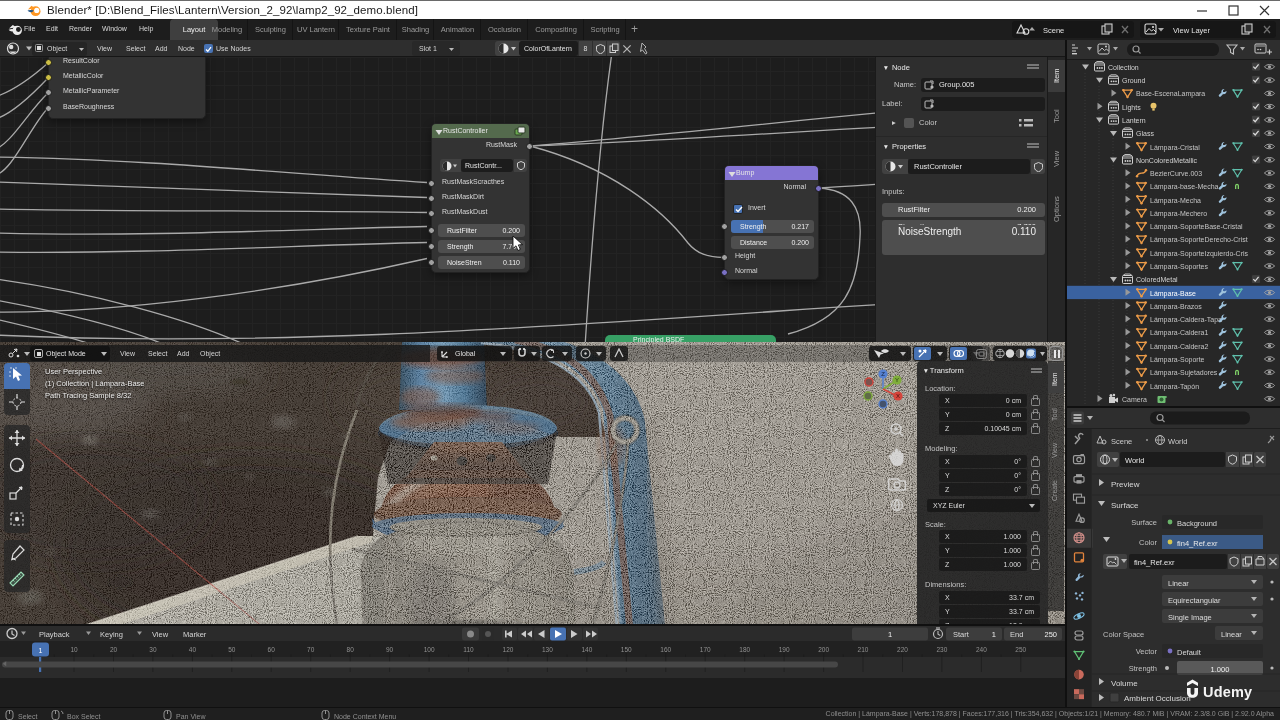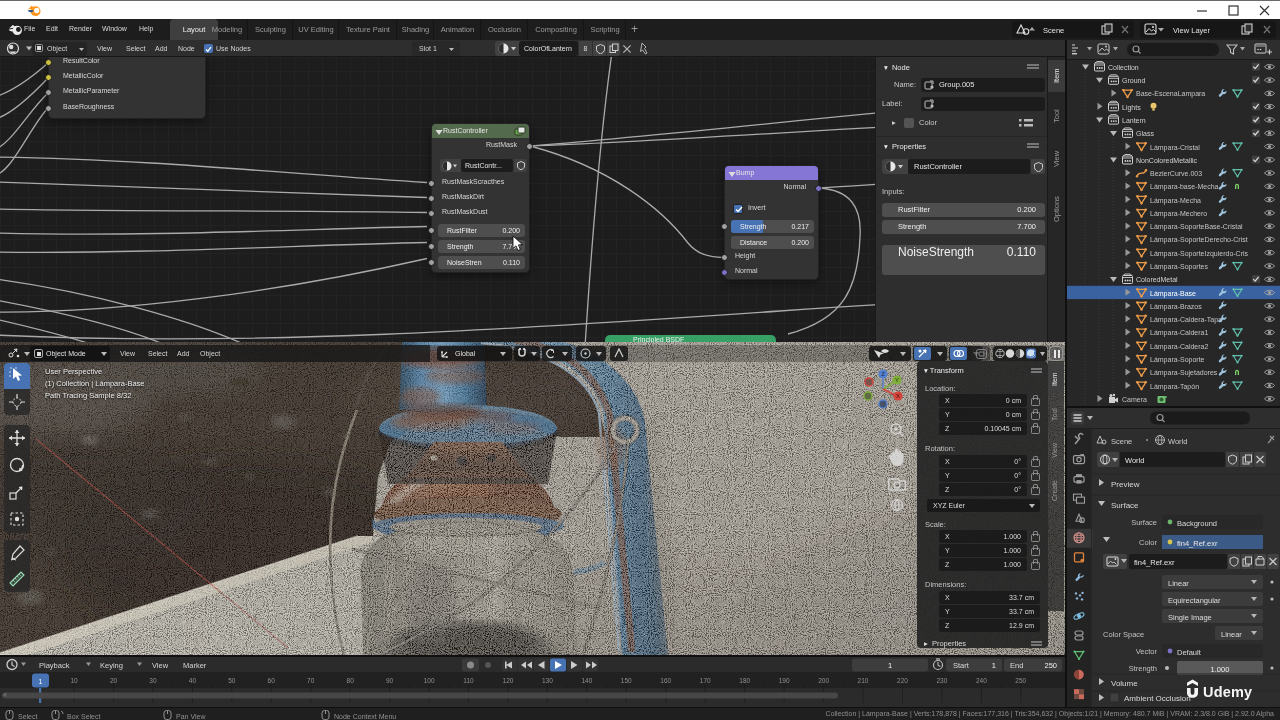--- a/index.html
+++ b/index.html
@@ -38,21 +38,21 @@
 #outliner { top:40px; left:1065px; width:215px; height:366px; background:#272727; border-left:2px solid #101010; overflow:hidden;}
 
 
 #props { top:406px; left:1065px; width:215px; height:301px; background:#2d2d2d; border-left:2px solid #101010; border-top:2px solid #101010; overflow:hidden; }
 .prow { position:absolute; font-size:7.5px; color:#c7c7c7; white-space:nowrap; }
 
 
 #viewport { top:342px; left:0; width:1065px; height:313px; overflow:hidden; background:#888; }
 
 
-#timeline { top:655px; left:0; width:1065px; height:52px; background:#2b2b2b; border-top:2px solid #101010;}
+#timeline { top:624px; left:0; width:1065px; height:52px; background:#2b2b2b; border-top:2px solid #101010;}
 
 
 #status { top:707px; left:0; width:1280px; height:13px; background:#1f1f1f; border-top:1px solid #101010; }
 .stxt { position:absolute; top:2px; font-size:7px; color:#8f8f8f; }
 
 .tfield { left:22px; width:88px; height:13px; background:rgba(24,24,24,0.8); border-radius:2px; color:#dcdcdc; font-size:7px; line-height:13px; }
 .tfield2 { left:22px; width:101px; height:13px; background:rgba(24,24,24,0.8); border-radius:2px; color:#dcdcdc; font-size:7px; line-height:13px; }
 .tfield .tl, .tfield2 .tl { margin-left:6px; }
 .tfield .tv, .tfield2 .tv { float:right; margin-right:6px; }
 .tfield:after { content:""; position:absolute; right:-13px; top:4px; width:7px; height:6px; border:1px solid #999; border-radius:1.5px; opacity:0.85; }
@@ -62,20 +62,21 @@
 </head>
 <body>
 <div id="root">
   <div class="abs" id="titlebar">
     <svg class="abs" style="left:27px;top:2px" width="15" height="15" viewBox="0 0 15 15">
       <circle cx="8.6" cy="8.2" r="4.9" fill="#ff9722"></circle>
       <circle cx="9.7" cy="7.4" r="2.6" fill="#fff"></circle>
       <path d="M1 6.5 L8 5.2 L4.5 2.8 Z" fill="#ff9722"></path>
       <path d="M0.5 7.6 C3 10.4 6 9.2 6.8 7.2 L3.4 6.9 Z" fill="#265787"></path>
     </svg>
+    <div class="abs" id="titletext">Blender* [D:\Blend_Files\Lantern\Version_2_92\lamp2_92_demo.blend]</div>
     <svg class="abs" style="left:1190px;top:0" width="90" height="19" viewBox="0 0 90 19">
       <line x1="7" y1="10" x2="17" y2="10" stroke="#333" stroke-width="1.2"></line>
       <rect x="39" y="5" width="9" height="9" fill="none" stroke="#333" stroke-width="1.2"></rect>
       <path d="M70 5 L79 14 M79 5 L70 14" stroke="#333" stroke-width="1.2"></path>
     </svg>
   </div>
   <div class="abs" id="topbar">
     <svg class="abs" style="left:8px;top:3px" width="16" height="15" viewBox="0 0 16 15">
       <circle cx="9.2" cy="8.4" r="4.7" fill="#ececec"></circle>
       <circle cx="10.4" cy="7.5" r="2.4" fill="#1d1d1d"></circle>
@@ -83,21 +84,21 @@
       <path d="M0.6 7.7 C3 10.5 6.2 9.4 7 7.3 L3.5 7 Z" fill="#ececec"></path>
     </svg>
     <div class="abs menuitem" style="left:24px">File</div>
     <div class="abs menuitem" style="left:46px">Edit</div>
     <div class="abs menuitem" style="left:69px">Render</div>
     <div class="abs menuitem" style="left:102px">Window</div>
     <div class="abs menuitem" style="left:139px">Help</div>
     <div class="abs wtab active" style="left:170px;width:48px">Layout</div>
     <div class="abs wtab" style="left:207px;width:41px">Modeling</div>
     <div class="abs wtab" style="left:249px;width:44px">Sculpting</div>
-    <div class="abs wtab" style="left:294px;width:45px">UV Editing</div>
+    <div class="abs wtab" style="left:294px;width:45px">UV Lantern</div>
     <div class="abs wtab" style="left:340px;width:57px">Texture Paint</div>
     <div class="abs wtab" style="left:398px;width:36px">Shading</div>
     <div class="abs wtab" style="left:435px;width:46px">Animation</div>
     <div class="abs wtab" style="left:482px;width:46px">Occlusion</div>
     <div class="abs wtab" style="left:529px;width:55px">Compositing</div>
     <div class="abs wtab" style="left:585px;width:41px">Scripting</div>
     <div class="abs" style="left:631px;top:3px;color:#9a9a9a;font-size:12px">+</div>
 
     <div class="abs" style="left:1012px;top:2px;width:122px;height:17px;background:#161616;border-radius:3px"></div>
     <svg class="abs" style="left:1016px;top:4px" width="22" height="13" viewBox="0 0 22 13">
@@ -281,21 +282,21 @@
         </div>
         <div class="abs field" style="left:32px;top:102px;width:122px;height:15px;line-height:15px;padding-left:6px;font-size:7.5px">RustController</div>
         <div class="abs" style="left:155px;top:102px;width:14px;height:15px;background:#414141;border-radius:0 3px 3px 0">
           <svg class="abs" style="left:3px;top:3px" width="9" height="10" viewBox="0 0 9 10">
               <path d="M4.5 0.5 L8.5 2.2 L8.5 5.5 C8.5 7.5 6.8 9 4.5 9.7 C2.2 9 0.5 7.5 0.5 5.5 L0.5 2.2 Z" fill="none" stroke="#cfcfcf" stroke-width="1"></path>
             </svg>
         </div>
         <div class="abs prow" style="left:6px;top:130px;color:#c7c7c7">Inputs:</div>
         <div class="abs btnfield" style="left:6px;top:146px;width:163px;height:14px;line-height:14px;font-size:7.5px"><span style="margin-left:16px">RustFilter</span><span style="float:right;margin-right:9px">0.200</span></div>
         <div class="abs btnfield" style="left:6px;top:163px;width:163px;height:14px;line-height:14px;font-size:7.5px"><span style="margin-left:16px">Strength</span><span style="float:right;margin-right:9px">7.700</span></div>
-        <div class="abs btnfield" style="left:6px;top:188px;width:163px;height:30px;line-height:14px;font-size:12px"><span style="margin-left:16px">NoiseStrength</span><span style="float:right;margin-right:9px">0.110</span></div>
+        <div class="abs btnfield" style="left:6px;top:168px;width:163px;height:30px;line-height:14px;font-size:10px"><span style="margin-left:16px">NoiseStrength</span><span style="float:right;margin-right:9px">0.110</span></div>
       </div>
 
       <div class="abs" style="left:1047px;top:0;width:18px;height:285px;background:#262626;border-left:1px solid #1a1a1a">
         <div class="abs" style="left:0;top:3px;width:18px;height:32px;background:#3b3b3b;border-radius:0 0 0 0"></div>
         <div class="abs" style="left:4px;top:26px;color:#e8e8e8;font-size:7.5px;transform:rotate(-90deg);transform-origin:0 0">Item</div>
         <div class="abs" style="left:4px;top:66px;color:#9a9a9a;font-size:7.5px;transform:rotate(-90deg);transform-origin:0 0">Tool</div>
         <div class="abs" style="left:4px;top:110px;color:#9a9a9a;font-size:7.5px;transform:rotate(-90deg);transform-origin:0 0">View</div>
         <div class="abs" style="left:4px;top:165px;color:#9a9a9a;font-size:7.5px;transform:rotate(-90deg);transform-origin:0 0">Options</div>
       </div>
     </div>
@@ -973,21 +974,21 @@
 </svg>
 
 <div class="abs" style="left:917px;top:19px;width:131px;height:287px;background:rgba(37,37,37,0.93);border-radius:4px">
   <div class="abs" style="left:7px;top:5px;color:#e8e8e8;font-size:7.5px">▾&nbsp;Transform</div>
   <div class="abs" style="right:6px;top:7px;width:11px;height:1.5px;background:#777"></div>
   <div class="abs" style="right:6px;top:10px;width:11px;height:1.5px;background:#777"></div>
   <div class="abs" style="left:8px;top:23px;color:#c3c3c3;font-size:7.5px">Location:</div>
   <div class="abs tfield" style="top:33px"><span class="tl">X</span><span class="tv">0 cm</span></div>
   <div class="abs tfield" style="top:47px"><span class="tl">Y</span><span class="tv">0 cm</span></div>
   <div class="abs tfield" style="top:61px"><span class="tl">Z</span><span class="tv">0.10045 cm</span></div>
-  <div class="abs" style="left:8px;top:83px;color:#c3c3c3;font-size:7.5px">Rotation:</div>
+  <div class="abs" style="left:8px;top:83px;color:#c3c3c3;font-size:7.5px">Modeling:</div>
   <div class="abs tfield" style="top:94px"><span class="tl">X</span><span class="tv">0°</span></div>
   <div class="abs tfield" style="top:108px"><span class="tl">Y</span><span class="tv">0°</span></div>
   <div class="abs tfield" style="top:122px"><span class="tl">Z</span><span class="tv">0°</span></div>
   <div class="abs" style="left:10px;top:138px;width:113px;height:13px;background:rgba(22,22,22,0.85);border-radius:2px;color:#ddd;font-size:7px;line-height:13px"><span style="margin-left:6px">XYZ Euler</span>
     <svg class="abs" style="right:4px;top:4px" width="8" height="6">
             <path d="M1 1 l6 0 l-3 4 Z" fill="#bbb"></path>
           </svg>
   </div>
   <div class="abs" style="left:8px;top:159px;color:#c3c3c3;font-size:7.5px">Scale:</div>
   <div class="abs tfield" style="top:169px"><span class="tl">X</span><span class="tv">1.000</span></div>

